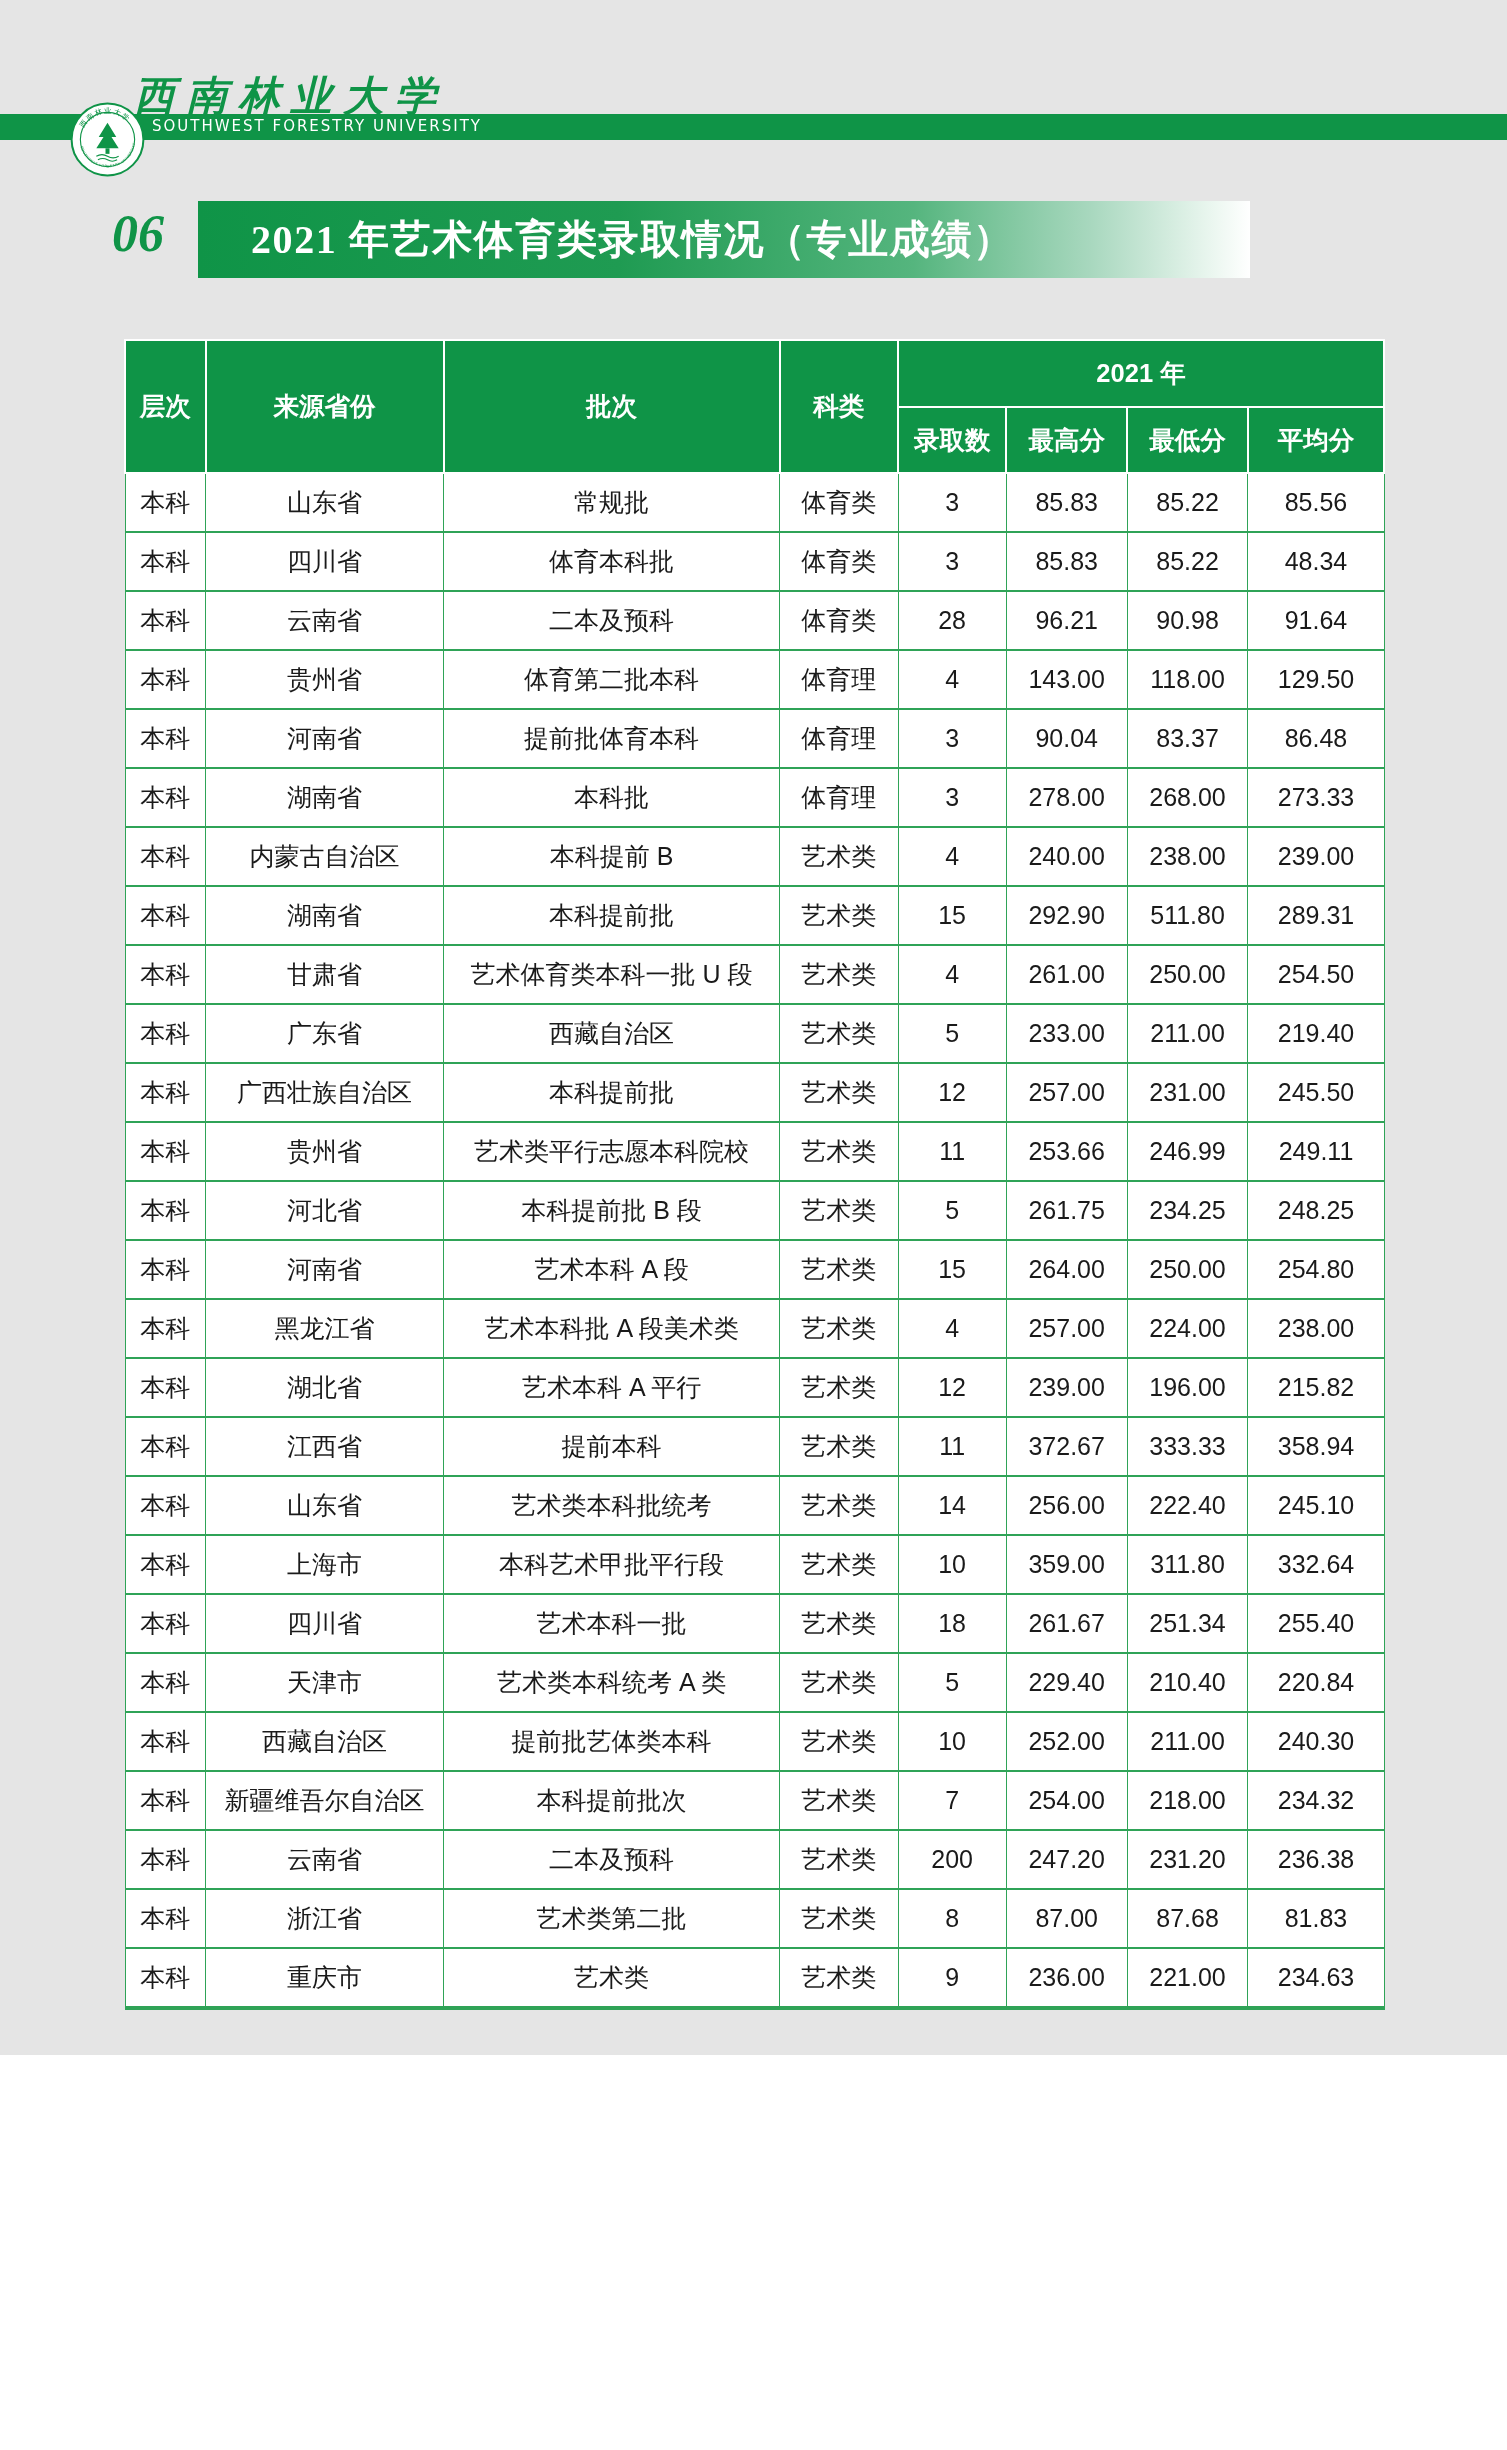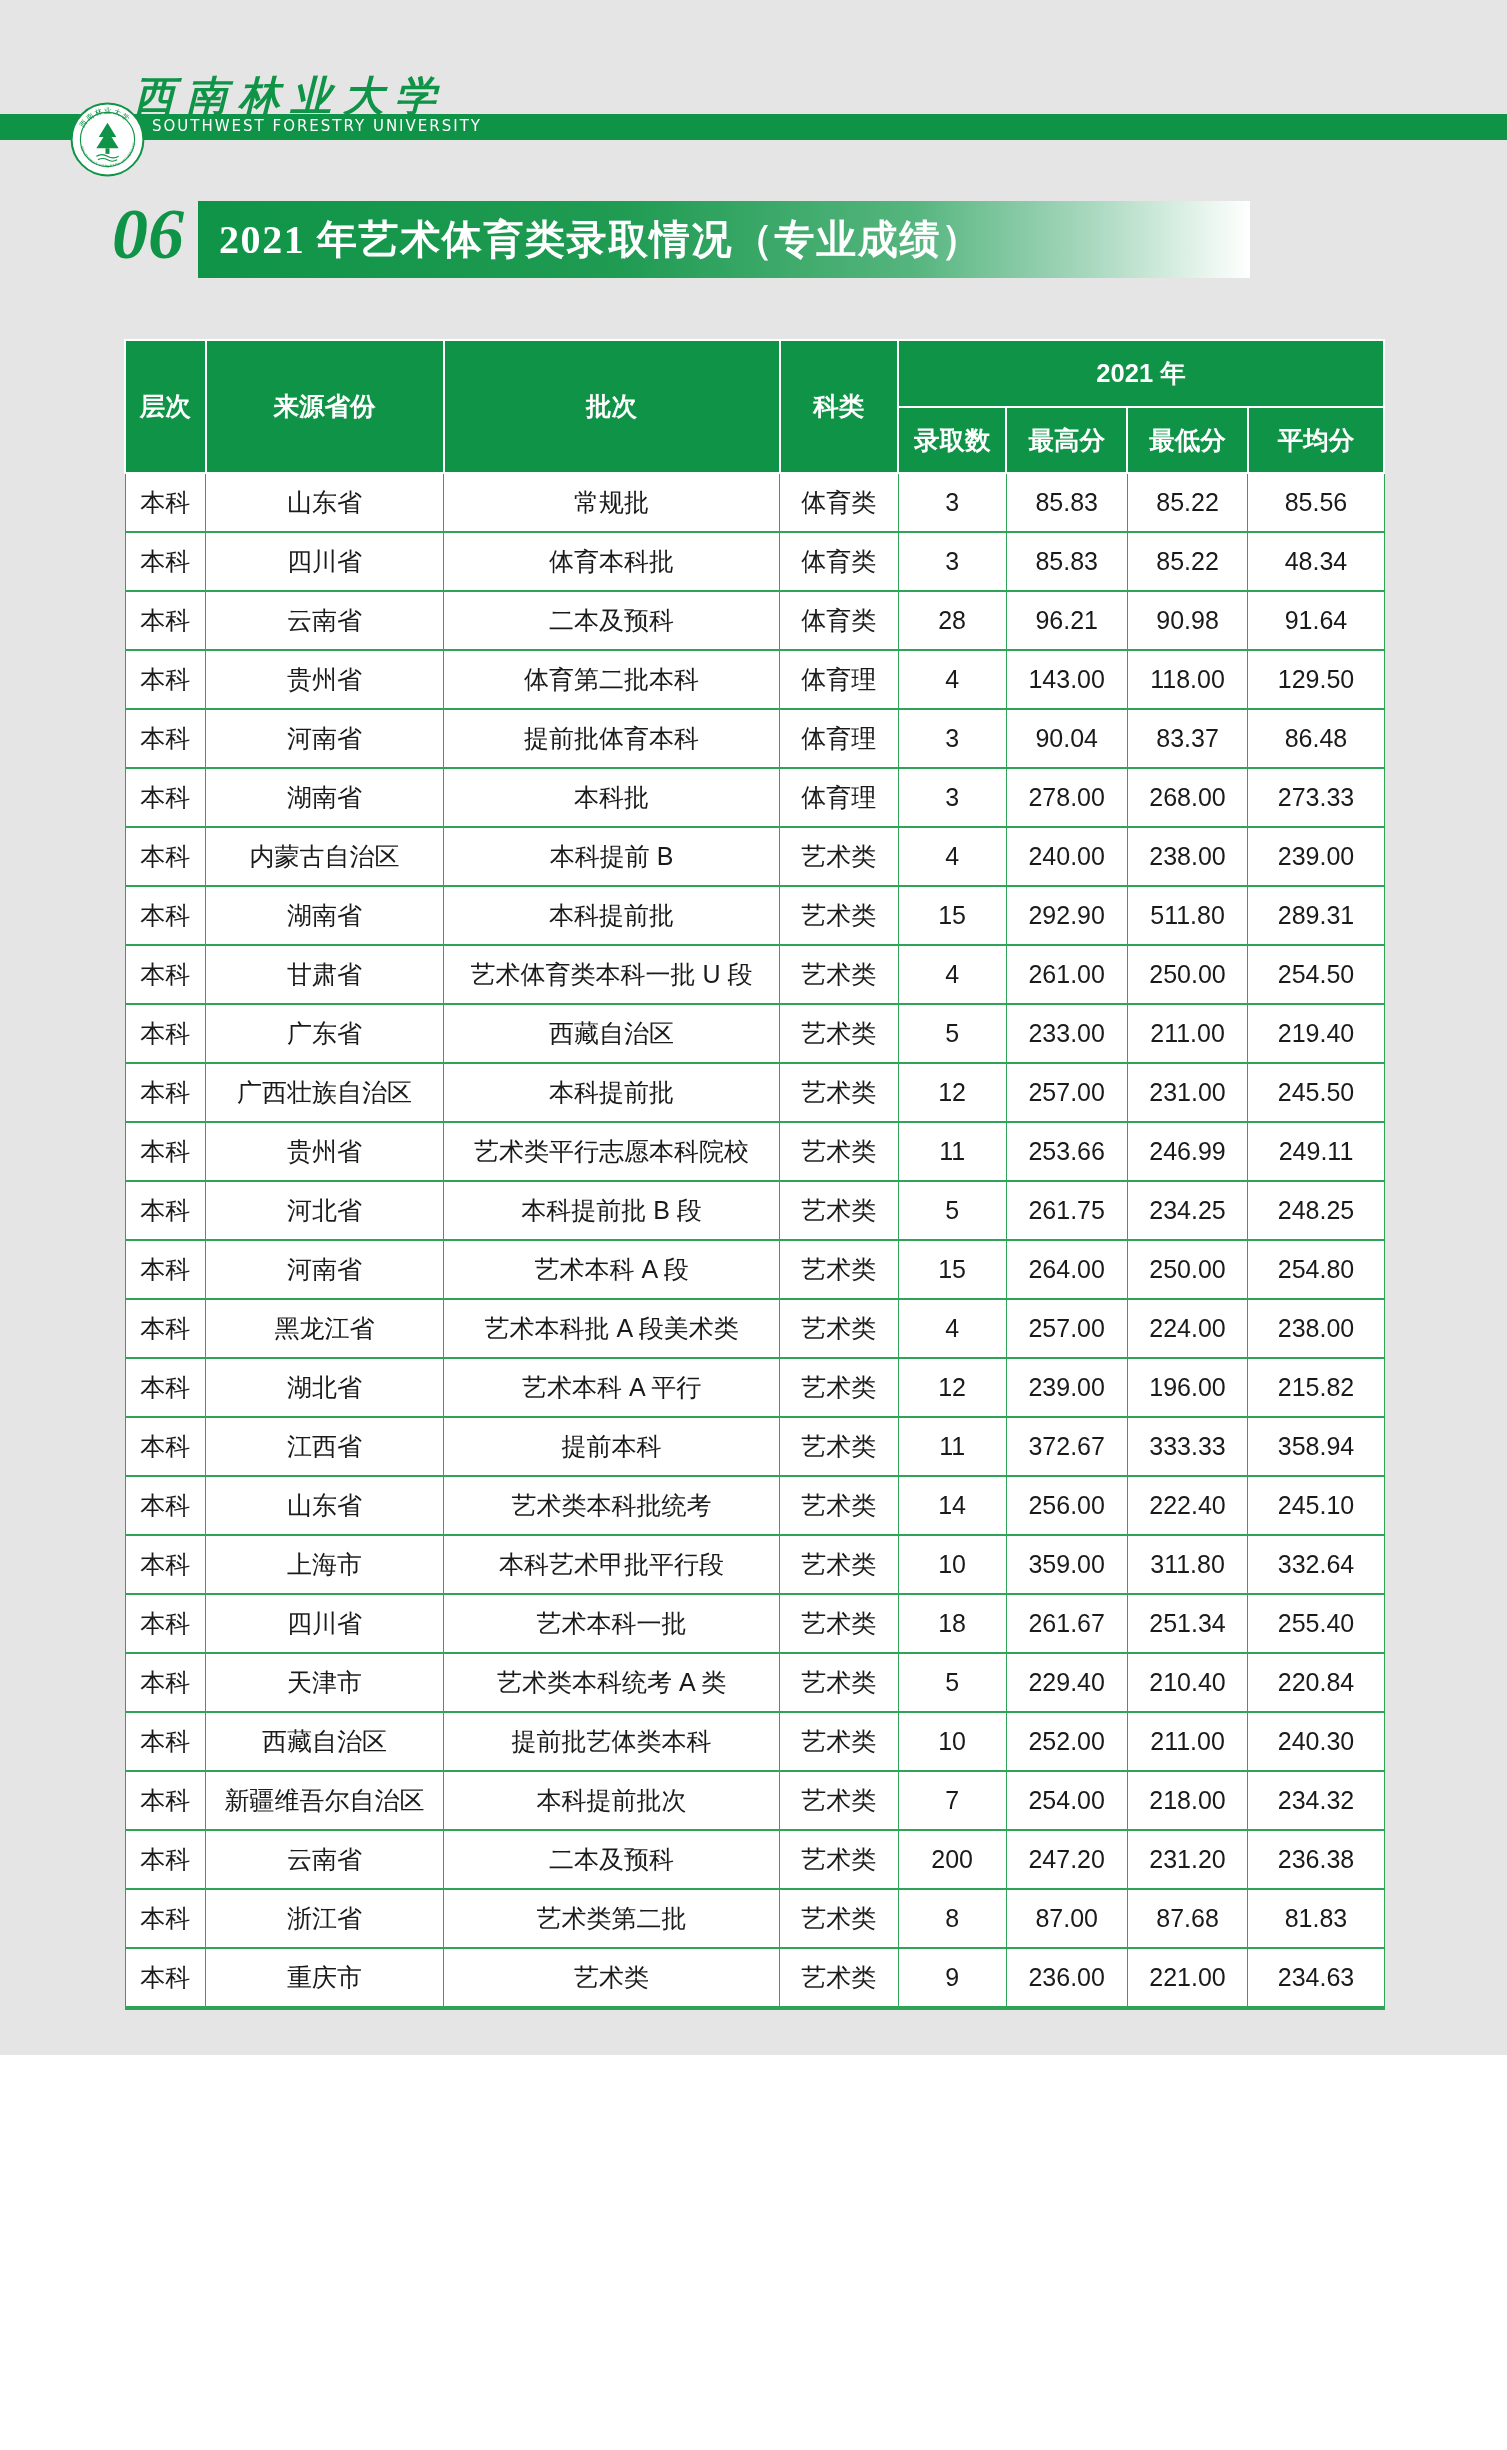--- a/index.html
+++ b/index.html
@@ -25,32 +25,32 @@
   .band-en{
     position:absolute;left:152px;top:0;height:25.5px;line-height:25.5px;
     color:#ffffff;font-size:15px;letter-spacing:2px;
     font-family:"DejaVu Sans", sans-serif;white-space:nowrap;
   }
   .seal{position:absolute;left:70px;top:102px;width:75px;height:75px;}
   
   .section-number{
     position:absolute;left:112px;top:191px;
     font-family:"Liberation Serif", serif;
-    font-size:72px;line-height:86px;font-weight:bold;font-style:italic;
+    font-size:52px;line-height:86px;font-weight:bold;font-style:italic;
     color:#0f9447;
   }
   .section-banner{
     position:absolute;left:198px;top:201px;width:1052px;height:77px;
     background:linear-gradient(90deg,#0f9447 0%,#1f9b52 40%,#55b57e 68%,#a9d8bf 85%,#eef8f2 97%,#ffffff 100%);
   }
   .section-banner .title{
     display:block;height:77px;line-height:78px;padding-left:21px;
     font-family:"Liberation Serif", serif;
     font-size:40px;font-weight:bold;letter-spacing:1.6px;
-    color:#ffffff;white-space:nowrap;
+    color:#ffffff;white-space:nowrap;margin-left:32px;
   }
   
   .adm-table{
     position:absolute;left:124px;top:339px;width:1261px;
     border-collapse:collapse;table-layout:fixed;
   }
   .adm-table th{
     background:#0f9447;color:#ffffff;
     font-size:25.5px;font-weight:bold;
     border:2.4px solid #ffffff;

